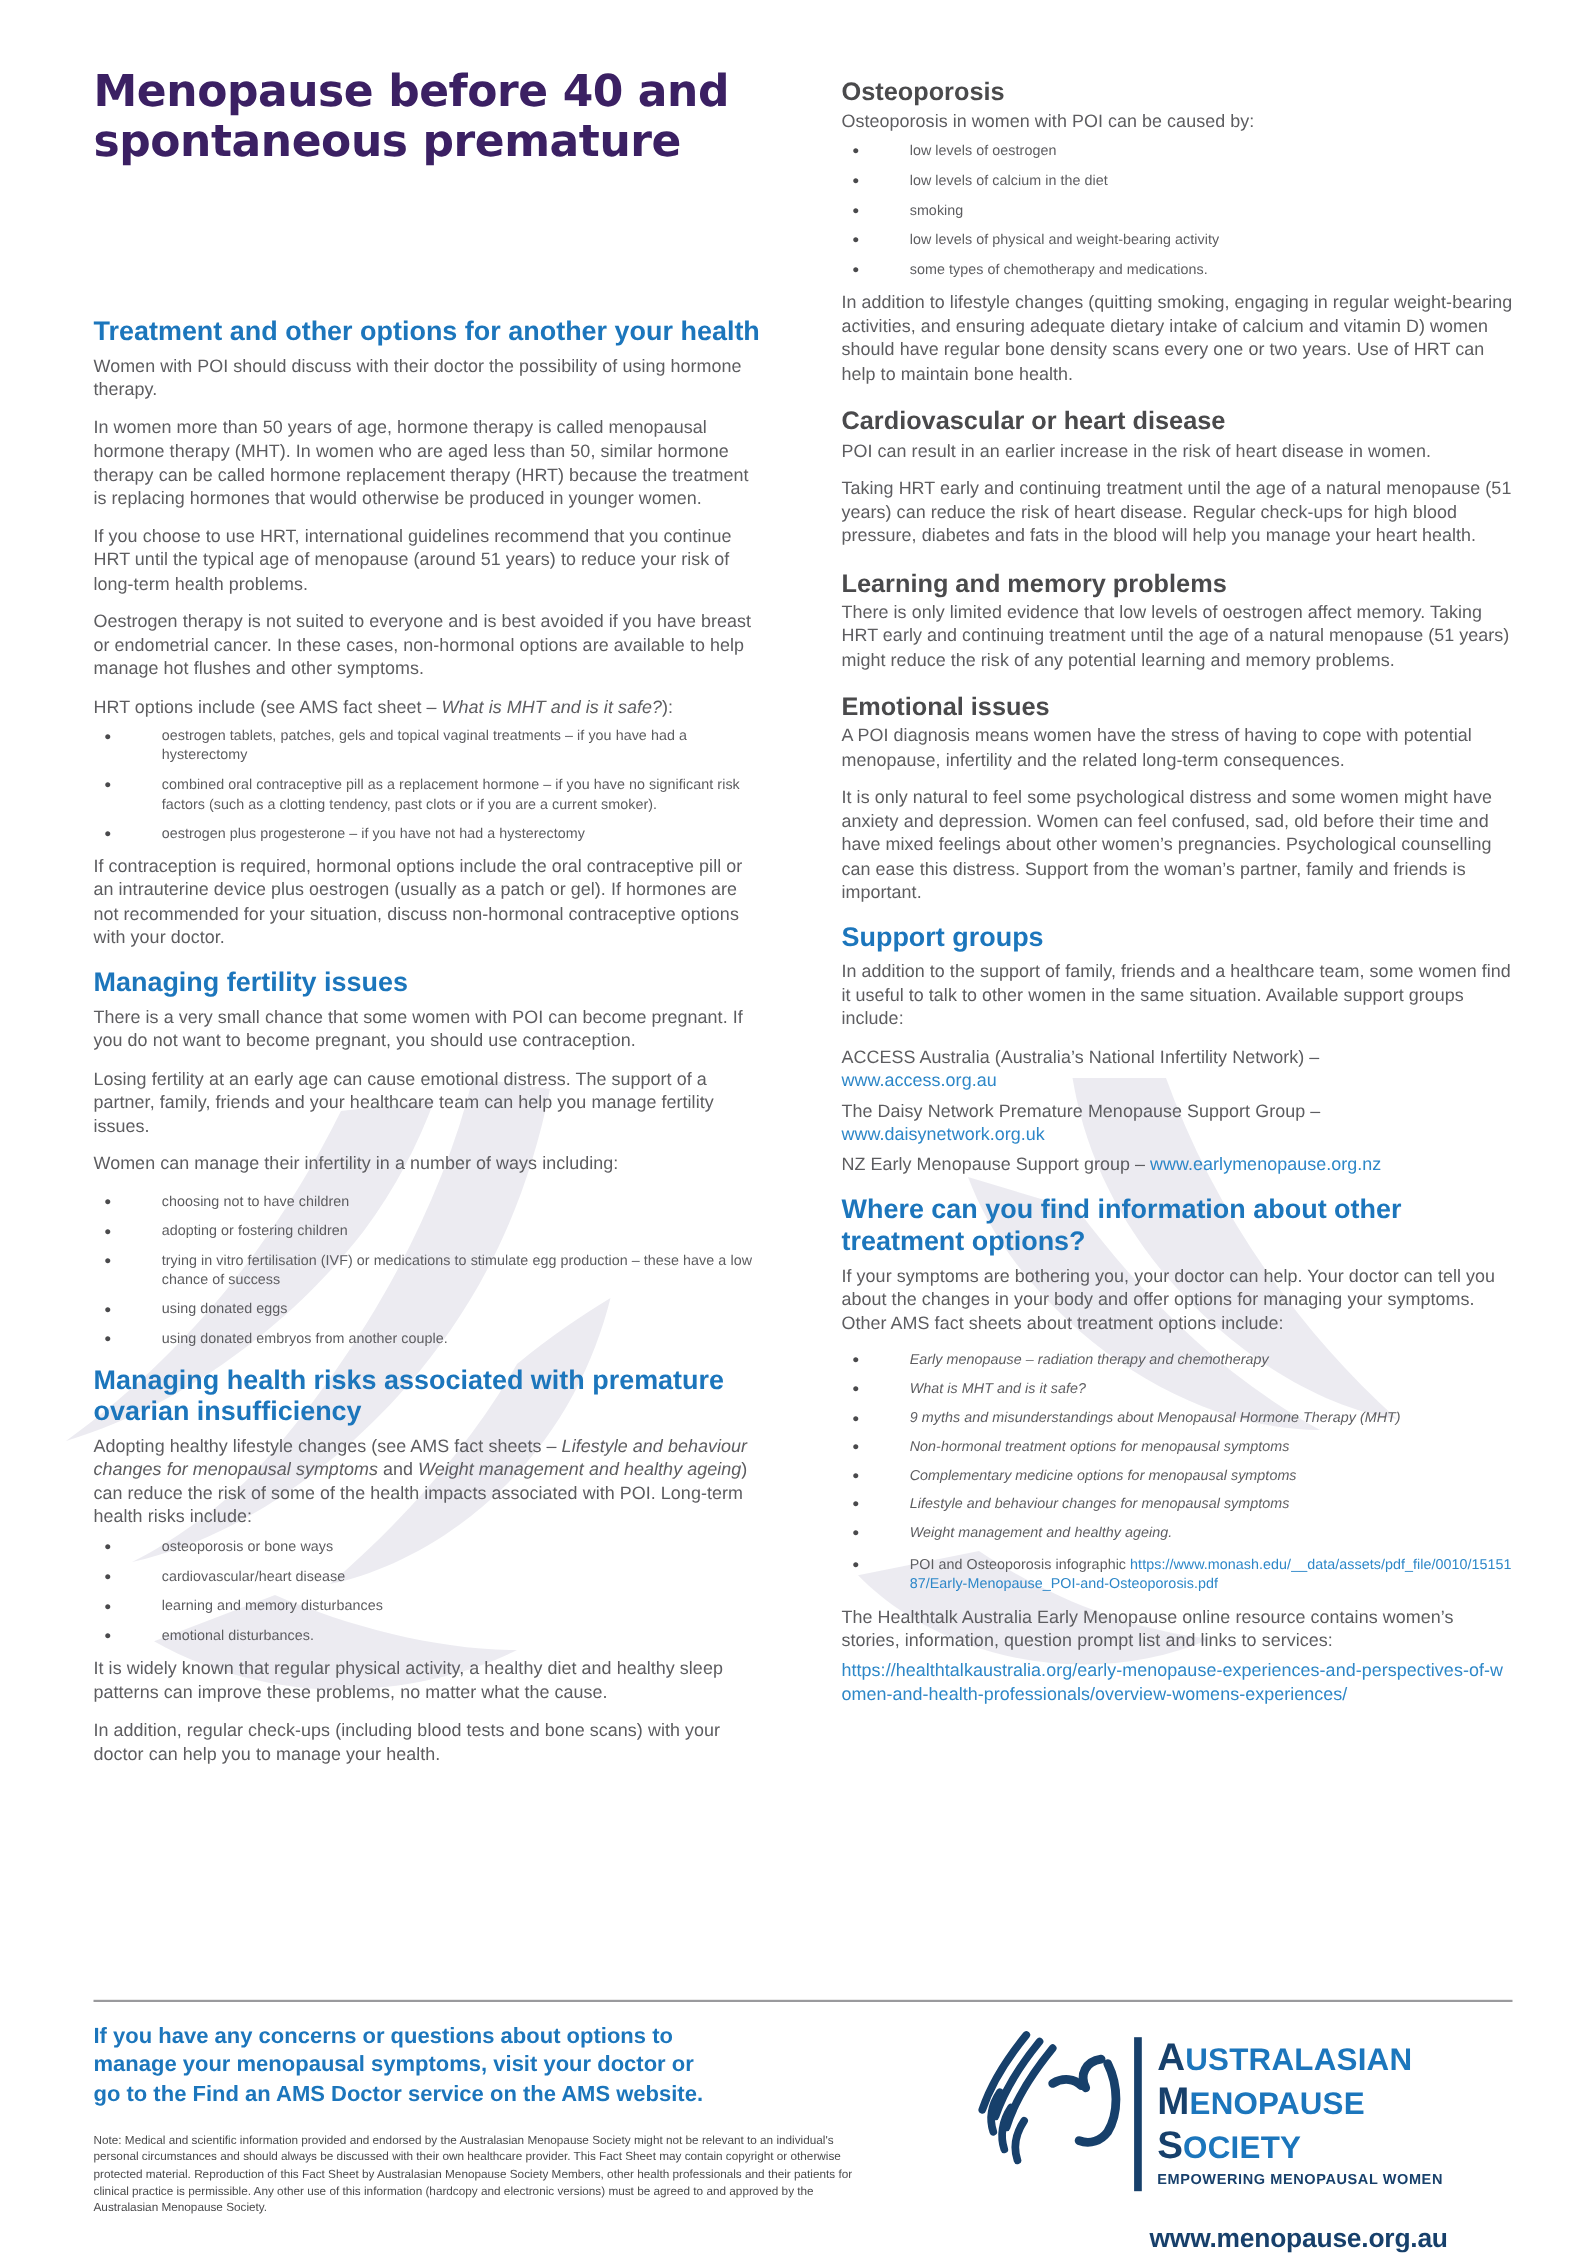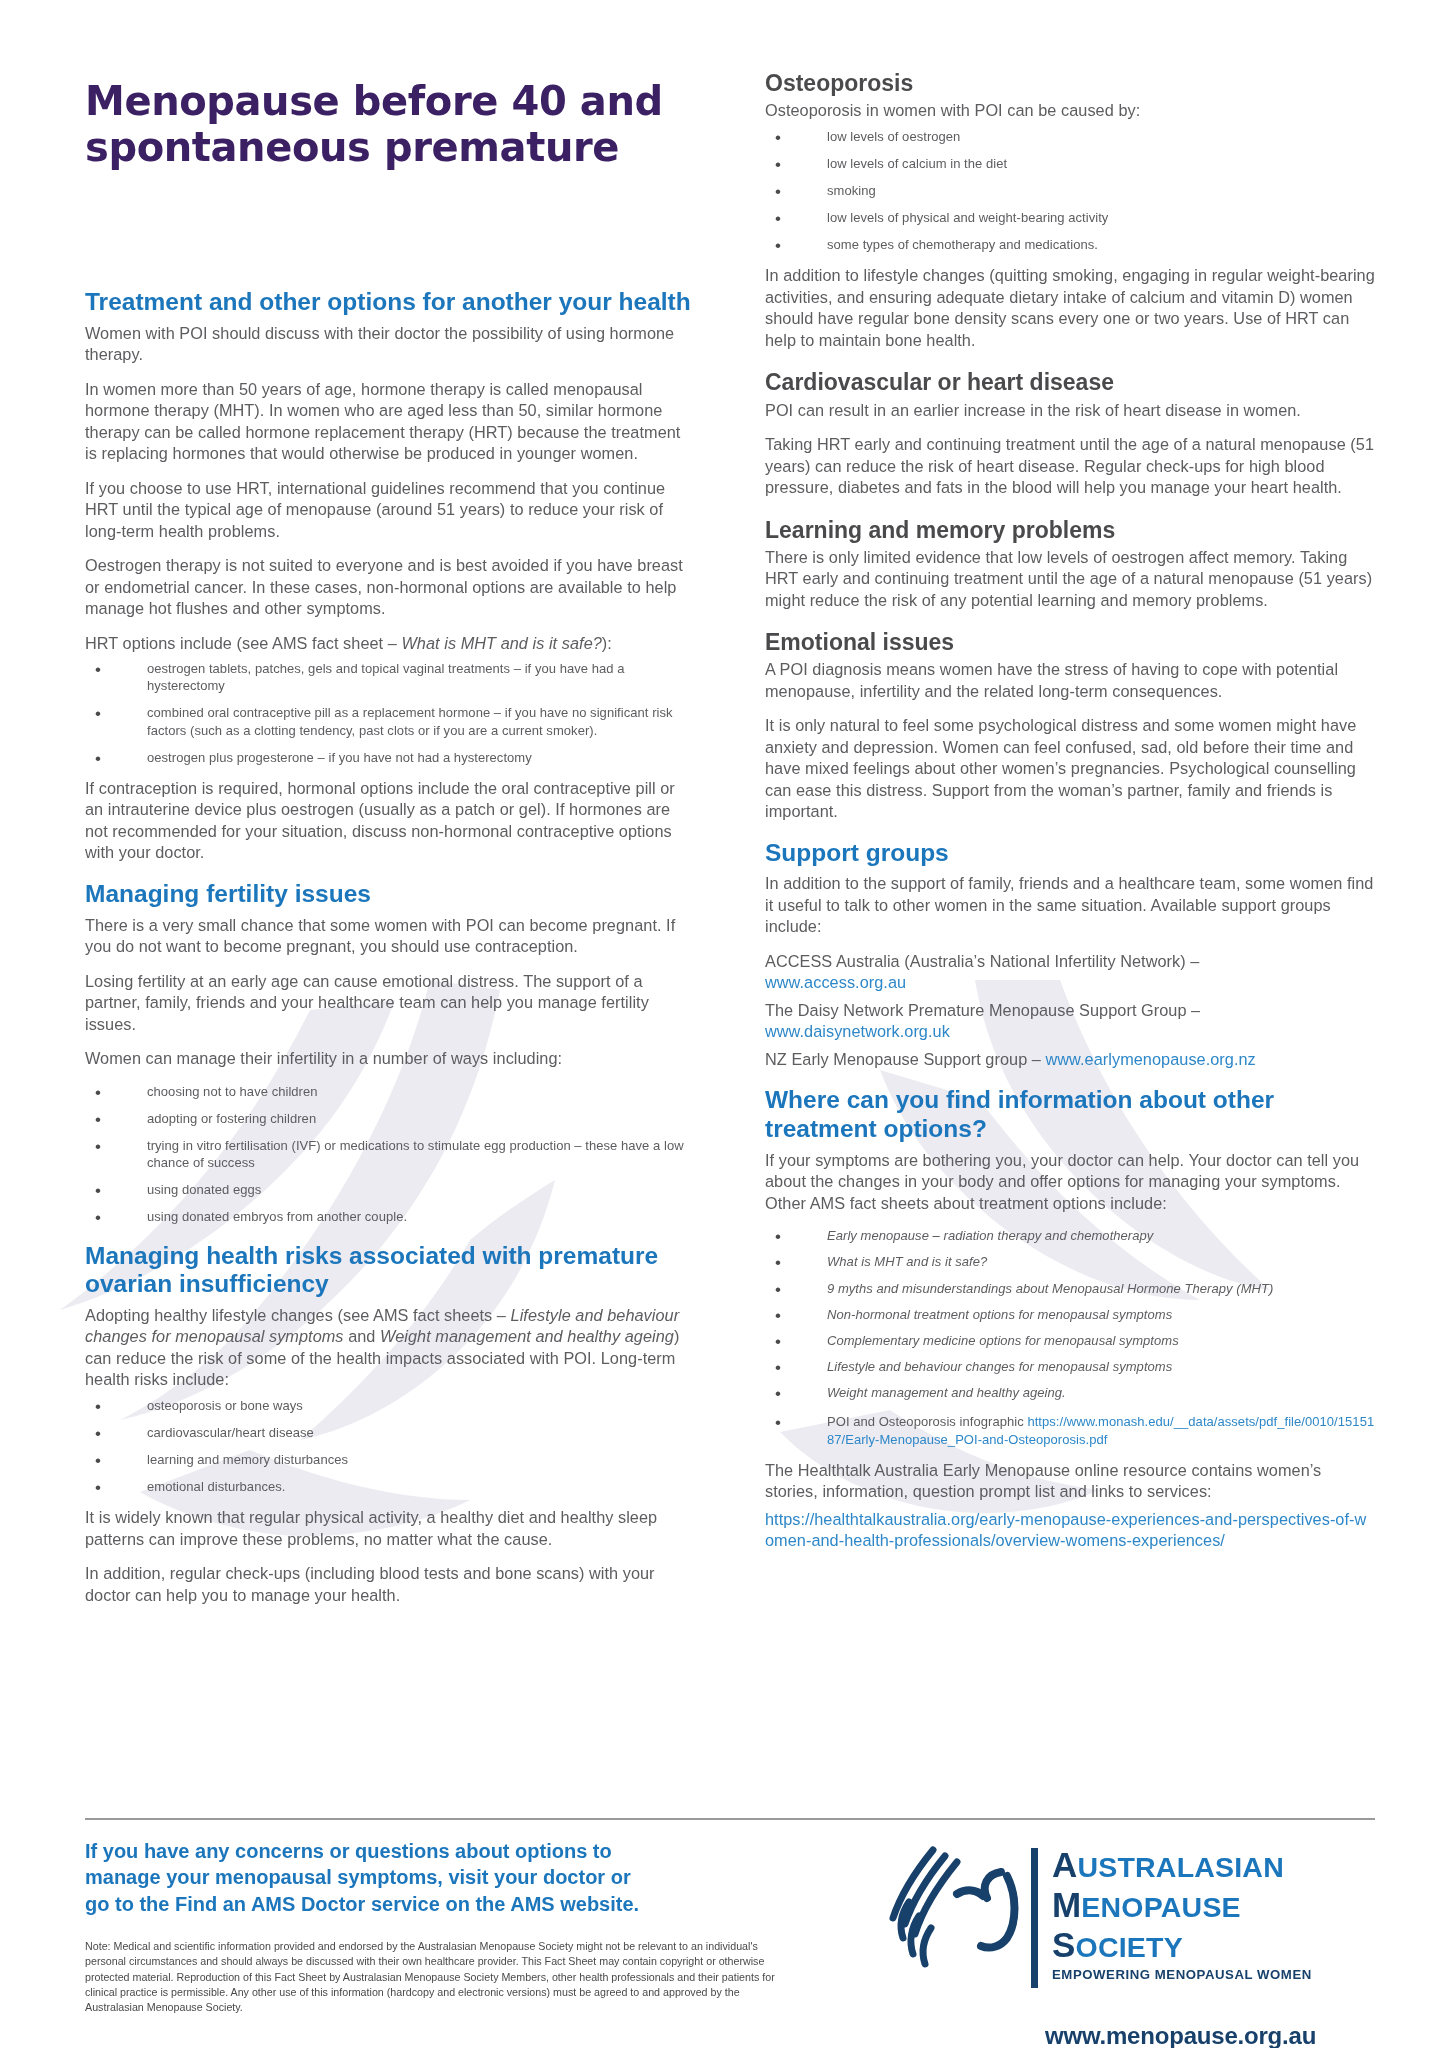--- a/index.html
+++ b/index.html
@@ -25,21 +25,21 @@
     left:0; top:980px;
     width:1448px; height:780px;
     pointer-events:none;
     z-index:0;
     opacity:1;
   }
   .content{ position:relative; z-index:2; }
 
   .title-block{
     position:absolute;
-    left:85px; top:78px;
+    left:85px; top:60px;
     width:640px;
   }
   .title{
     font-family:"DejaVu Sans", sans-serif;
     font-weight:bold;
     font-size:40px;
     line-height:1.16;
     color:#3b2063;
     letter-spacing:-0.4px;
     margin:0;
@@ -147,21 +147,21 @@
     margin:0;
     width:690px;
     font-family:"Liberation Sans", sans-serif;
   }
   .foot-right{
     float:right;
     width:500px;
     text-align:left;
     position:relative;
   }
-  .logo-row{ display:flex; align-items:center; }
+  .logo-row{ display:flex; align-items:flex-end; }
   .logo-mark{ width:150px; height:150px; flex:0 0 150px; margin-top:4px;}
   .logo-bar{
     width:7px; background:#17406b; margin:6px 14px 0 6px; height:140px; flex:0 0 7px;
   }
   .logo-words{ padding-top:4px; }
   .lw{
     font-family:"Liberation Sans", sans-serif;
     font-weight:bold;
     font-size:28.5px;
     line-height:1.0;

